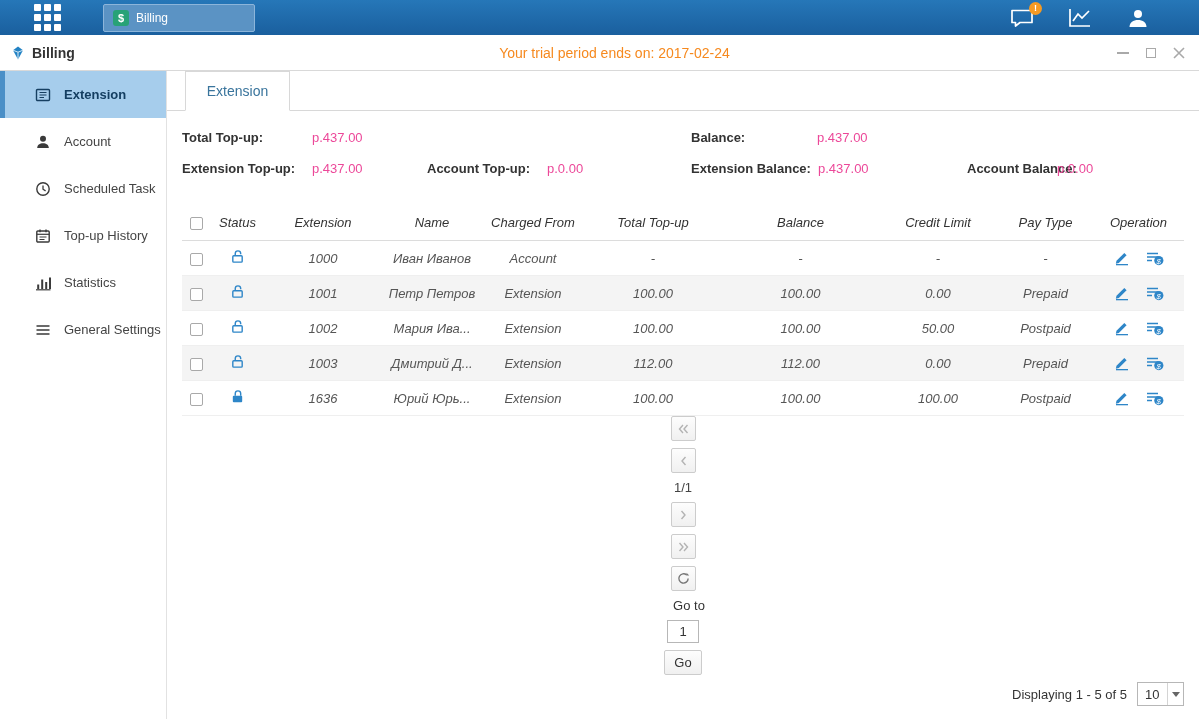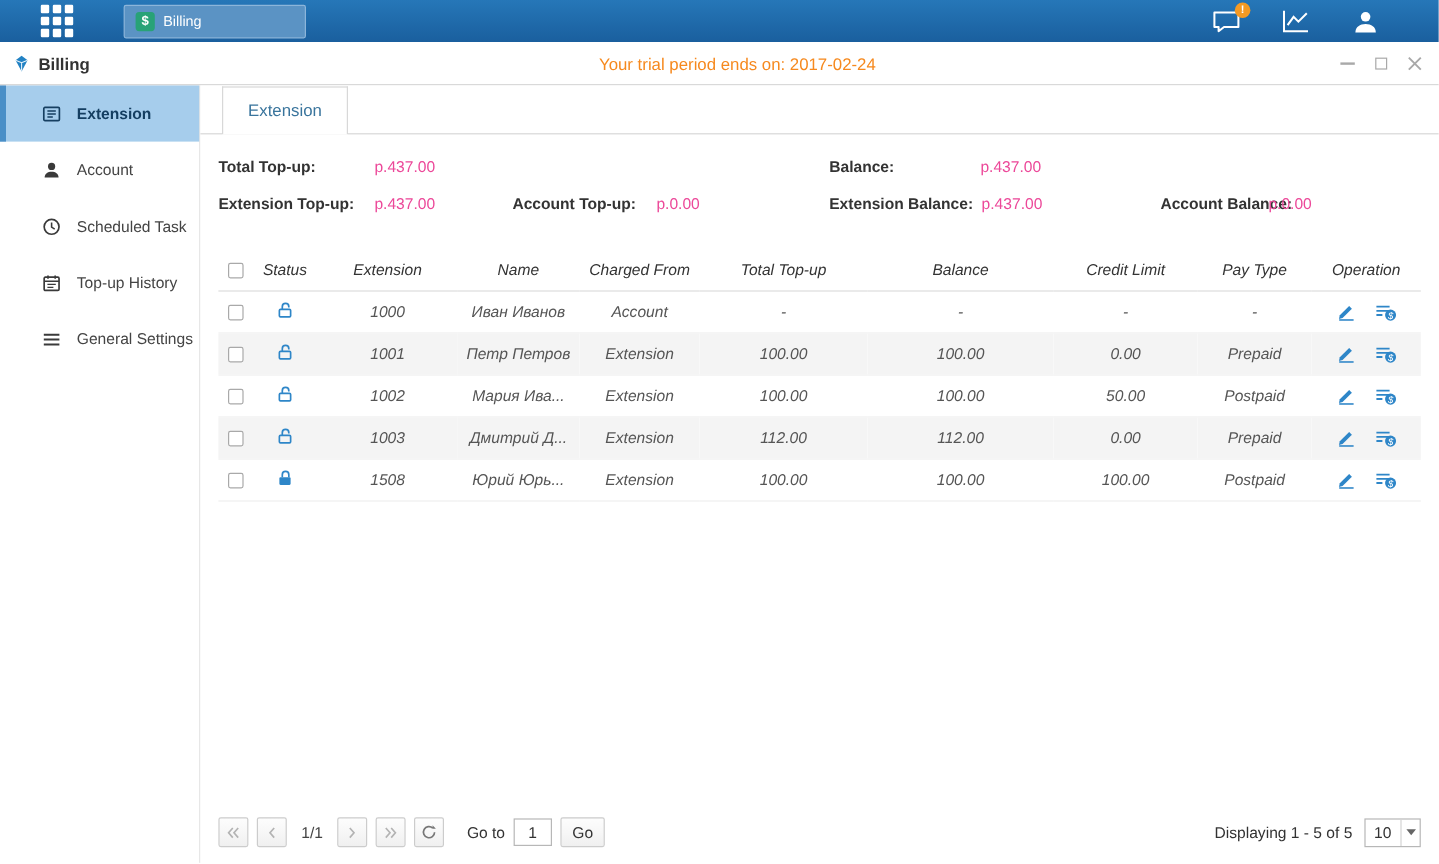--- a/index.html
+++ b/index.html
@@ -82,21 +82,21 @@
     border-bottom:1px solid #efefef; overflow:hidden; white-space:nowrap; }
   tbody tr:nth-child(even) { background:#f4f4f4; }
   .cb { display:inline-block; width:13px; height:13px; border:1px solid #a9a9a9;
     border-radius:2px; background:#fff; vertical-align:middle; cursor:pointer; }
   .ops { display:flex; justify-content:center; align-items:center; gap:16px; }
   .op { cursor:pointer; display:inline-flex; }
   .lock { display:inline-flex; }
 
   
   .pagination { margin-top:auto; display:flex; align-items:center;
-    padding:0 15px 13px; gap:7px; font-size:13px; color:#333; }
+    padding:0 15px 13px; gap:7px; font-size:13px; color:#333;flex-direction:column; }
   .pg-btn { width:25px; height:25px; border:1px solid #cccccc; border-radius:2px;
     background:linear-gradient(#fdfdfd,#f0f0f0); display:flex; align-items:center;
     justify-content:center; cursor:pointer; }
   .pg-text { margin:0 5px; color:#444; }
   .goto-label { margin-left:12px; }
   .goto-input { width:32px; height:23px; border:1px solid #b7b7b7; text-align:center;
     font-size:13px; color:#333; font-family:"Liberation Sans", sans-serif; }
   .go-btn { height:25px; padding:0 9px; border:1px solid #cccccc; border-radius:2px;
     background:linear-gradient(#fdfdfd,#f0f0f0); font-size:13px; color:#333;
     cursor:pointer; font-family:"Liberation Sans", sans-serif; }
@@ -202,20 +202,27 @@
       <svg width="16" height="16" viewBox="0 0 16 16">
           <rect x="1.8" y="3" width="12.4" height="11" rx="1" fill="none" stroke="#3a3a3a" stroke-width="1.4"></rect>
           <path d="M1.8 6.3h12.4" stroke="#3a3a3a" stroke-width="1.2"></path>
           <path d="M5 1.6v2.6M11 1.6v2.6" stroke="#3a3a3a" stroke-width="1.4"></path>
           <path d="M4.5 9h7M4.5 11.5h5" stroke="#3a3a3a" stroke-width="1.1"></path>
         </svg>
       <span>Top-up History</span>
     </div>
     <div class="side-item">
       <svg width="16" height="16" viewBox="0 0 16 16">
+          <path d="M3.2 14V9.5M7.2 14V4.5M11.2 14V7M15 14V2.5" stroke="#3a3a3a" stroke-width="2"></path>
+          <path d="M1 14.8h14.5" stroke="#3a3a3a" stroke-width="1.2"></path>
+        </svg>
+      <span>Statistics</span>
+    </div>
+    <div class="side-item">
+      <svg width="16" height="16" viewBox="0 0 16 16">
           <path d="M1.5 4h13M1.5 8h13M1.5 12h13" stroke="#3a3a3a" stroke-width="1.7"></path>
         </svg>
       <span>General Settings</span>
     </div>
   </div>
 
   <div class="main">
     <div class="tabstrip">
       <div class="tab">Extension</div>
     </div>
@@ -398,21 +405,21 @@
               </td>
           </tr>
           <tr>
             <td><span class="cb"></span></td>
             <td><span class="lock">
                   <svg width="15" height="15" viewBox="0 0 16 16">
                     <rect x="3" y="7.2" width="10" height="6.8" rx="1" fill="#2e86c8"></rect>
                     <path d="M5.6 7.2V4.9a2.9 2.9 0 0 1 5.8 0v2.3" fill="none" stroke="#2e86c8" stroke-width="1.5"></path>
                   </svg>
                 </span></td>
-            <td>1508</td>
+            <td>1636</td>
             <td>Юрий Юрь...</td>
             <td>Extension</td>
             <td>100.00</td>
             <td>100.00</td>
             <td>100.00</td>
             <td>Postpaid</td>
             <td>
                 <div class="ops">
               <span class="op">
                     <svg width="16" height="16" viewBox="0 0 16 16">

